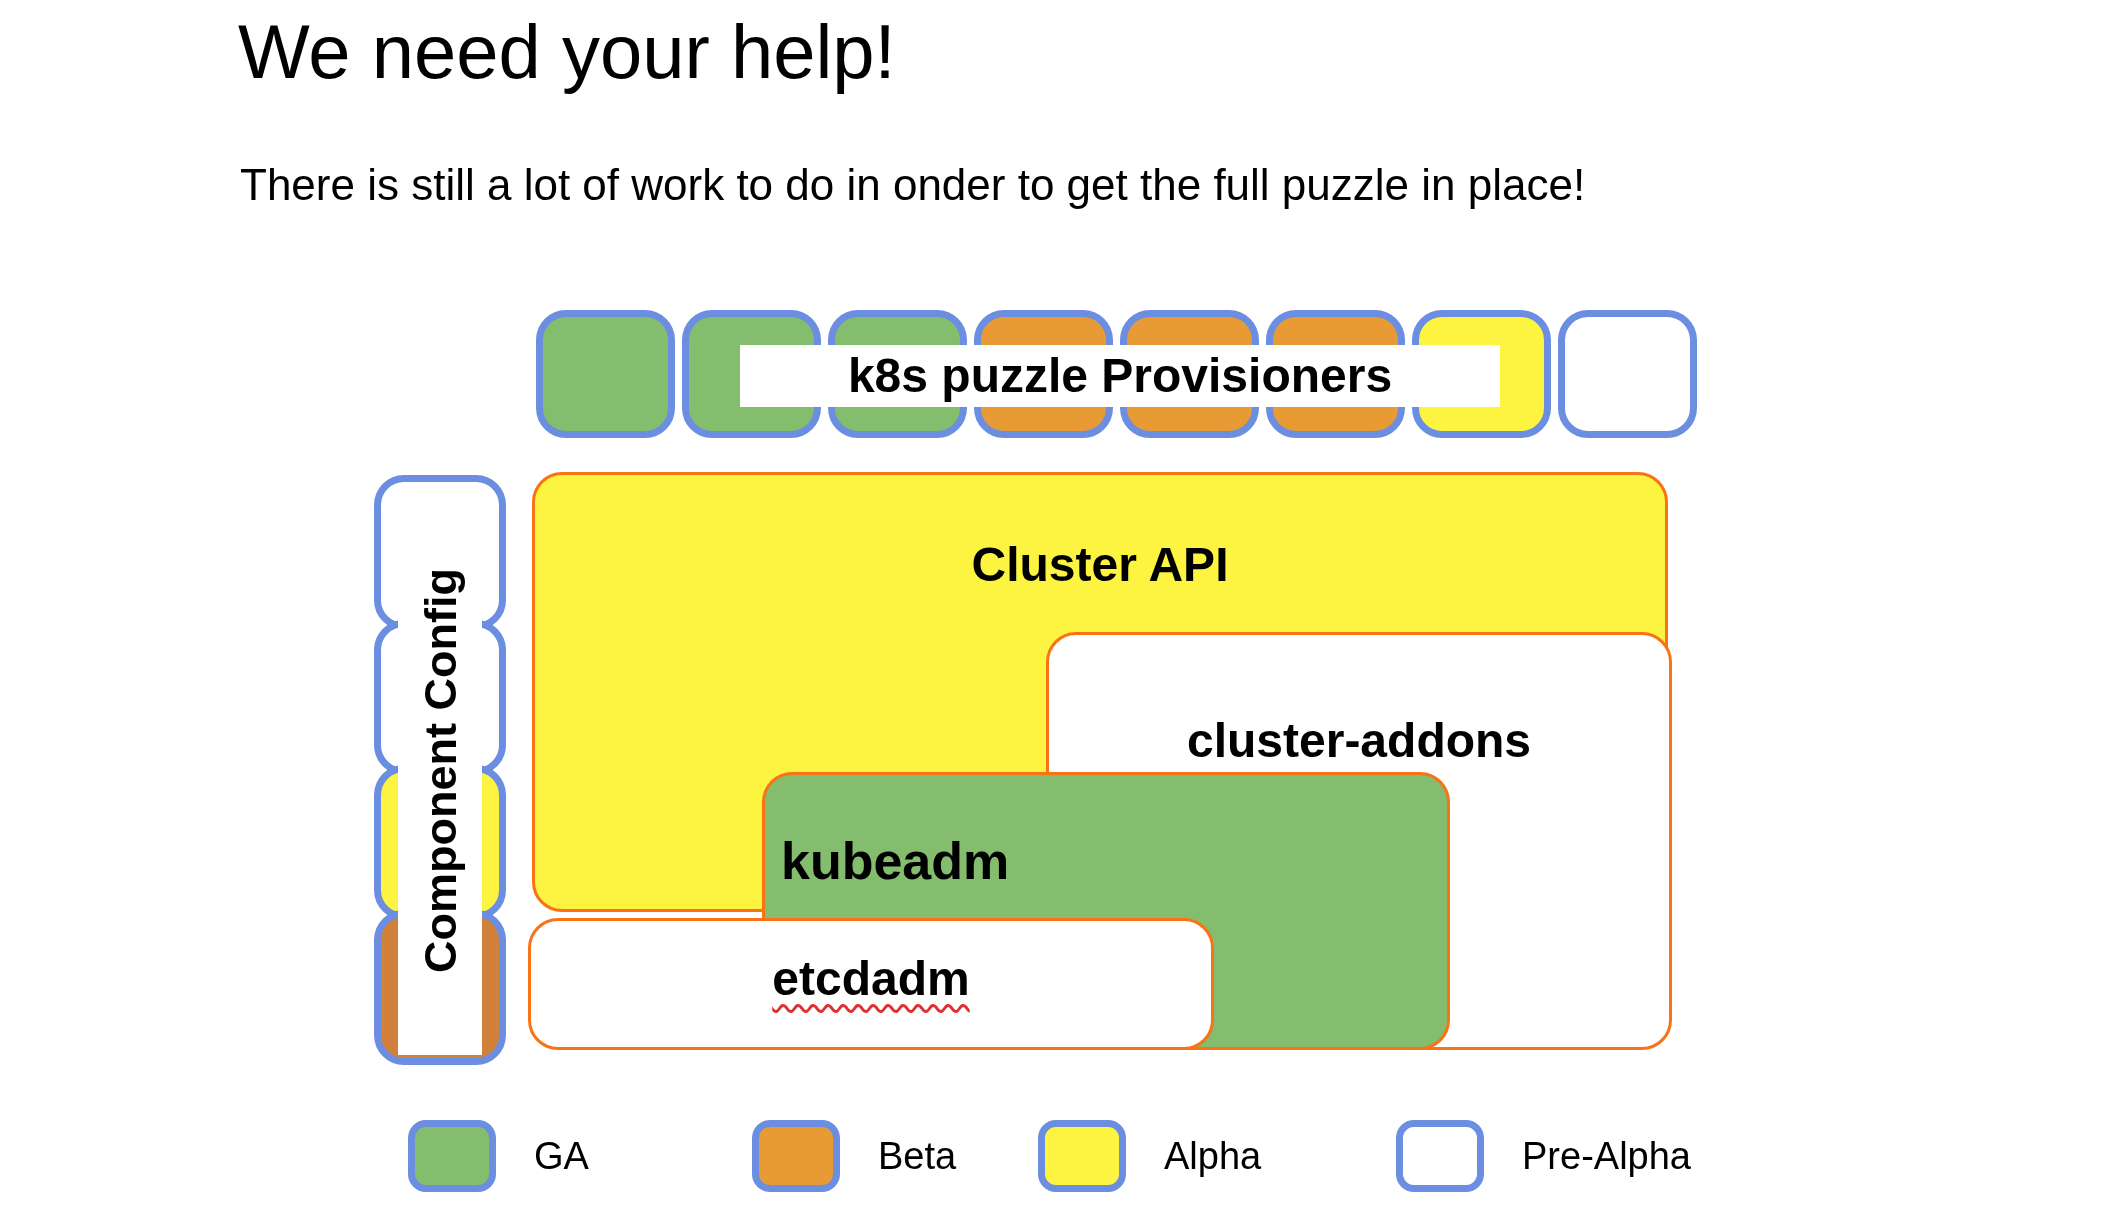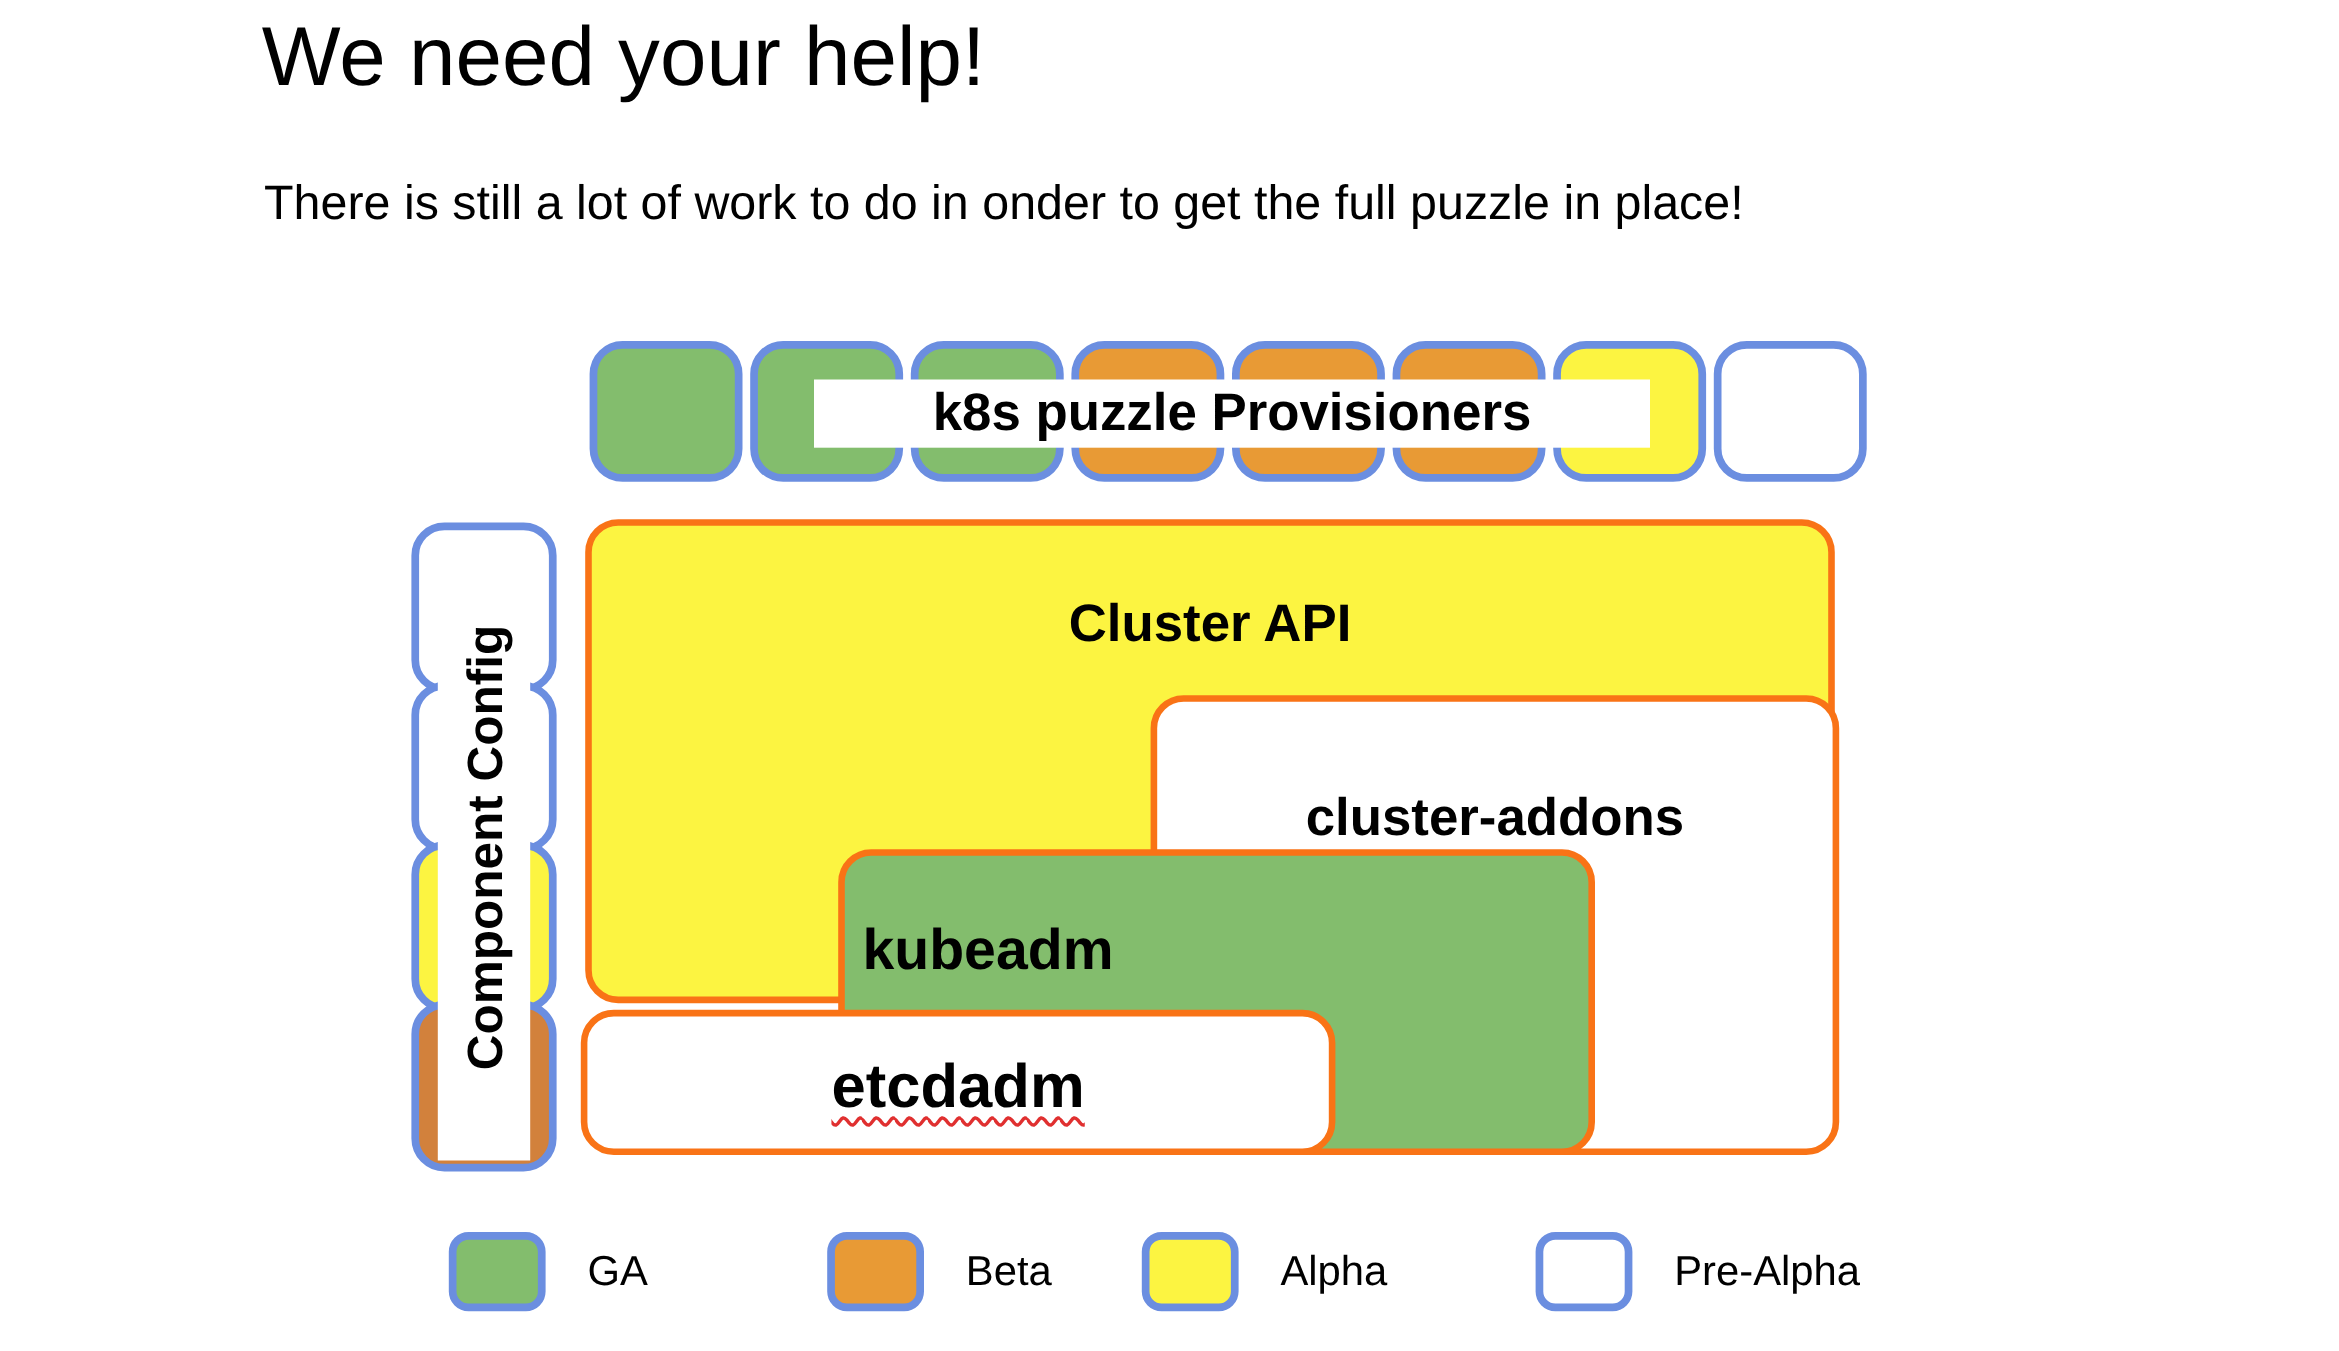--- a/index.html
+++ b/index.html
@@ -34,21 +34,21 @@
     font-size: 44px;
     font-weight: 400;
     line-height: 1.0;
     white-space: nowrap;
   }
 
   
   .box {
     position: absolute;
     box-sizing: border-box;
-    border: 6px solid #f97316;
+    border: 3px solid #f97316;
     border-radius: 30px;
     background: #ffffff;
     text-decoration: underline;
   }
   .box.green  { background: #83bd6d; }
   .box.yellow { background: #fcf441; }
   .box.white  { background: #ffffff; }
 
   .box-label {
     position: absolute;
@@ -138,21 +138,21 @@
     z-index: 3;
   }
   #kubeadm-label { left: 16px; right: 0; top: 56px; text-align: left; font-size: 52px; }
 
   #etcdadm-box {
     left: 528px; top: 918px; width: 686px; height: 132px;
     border-radius: 30px;
     z-index: 4;
   }
   #etcdadm-label {
-    left: 0; right: 0; top: 30px; text-align: center; font-size: 56px;
+    left: 0; right: 0; top: 30px; text-align: center; font-size: 48px;
   }
   #etcdadm-label span.misspelled {
     text-decoration: underline wavy #e03030;
     text-decoration-thickness: 3px;
     text-underline-offset: 9px;
   }
 
   
   #legend { position: absolute; left: 0; top: 1120px; }
   .legend-item { position: absolute; top: 0; display: flex; align-items: center; }

